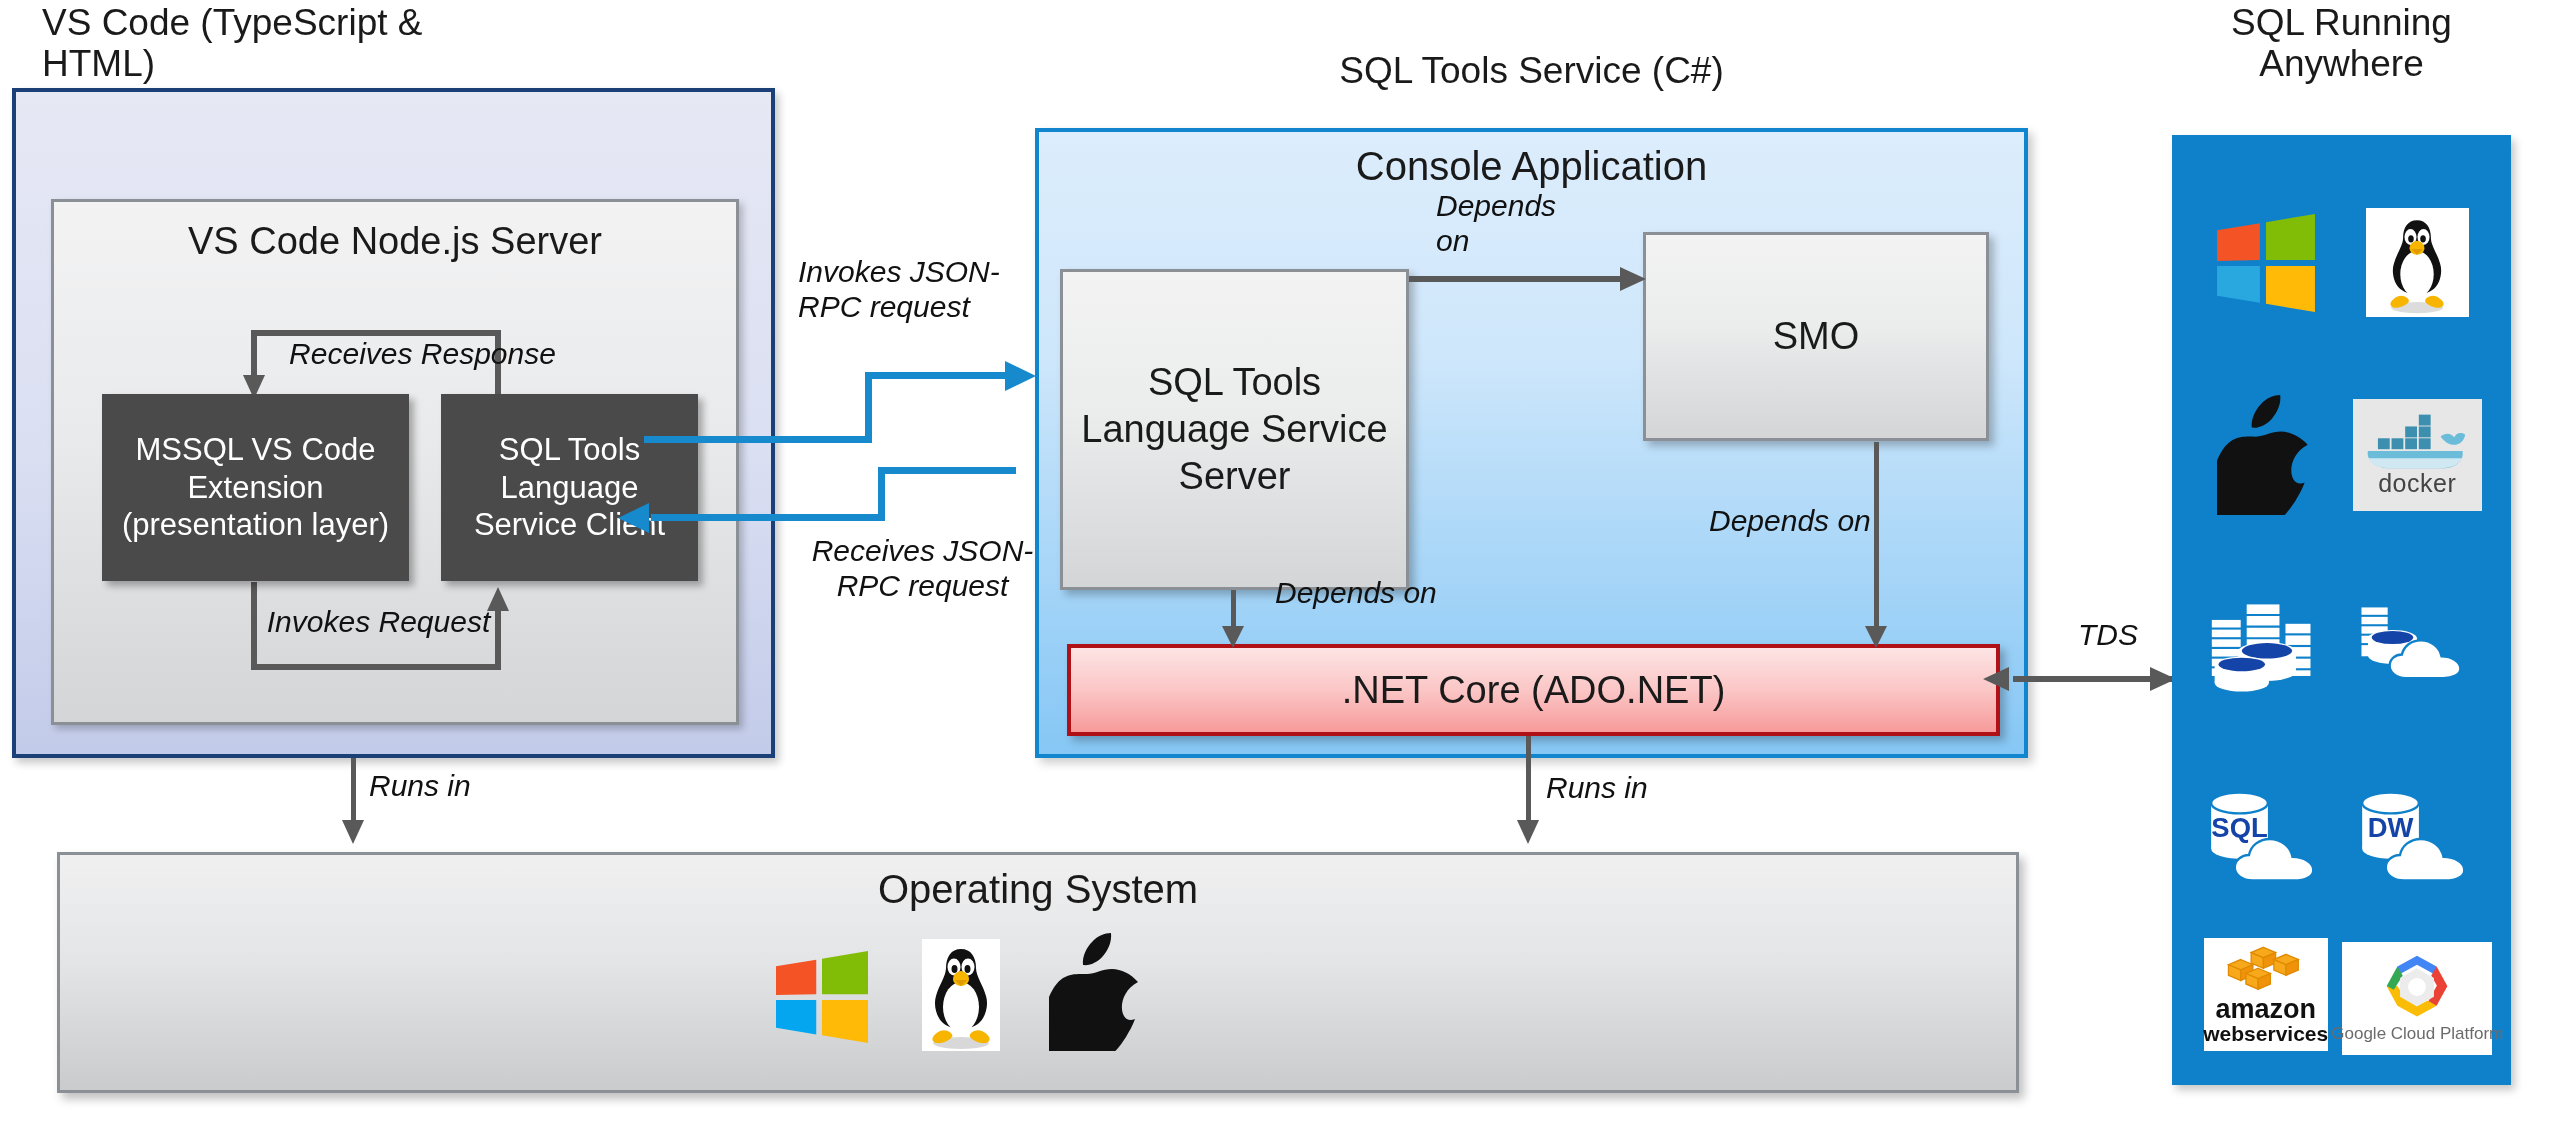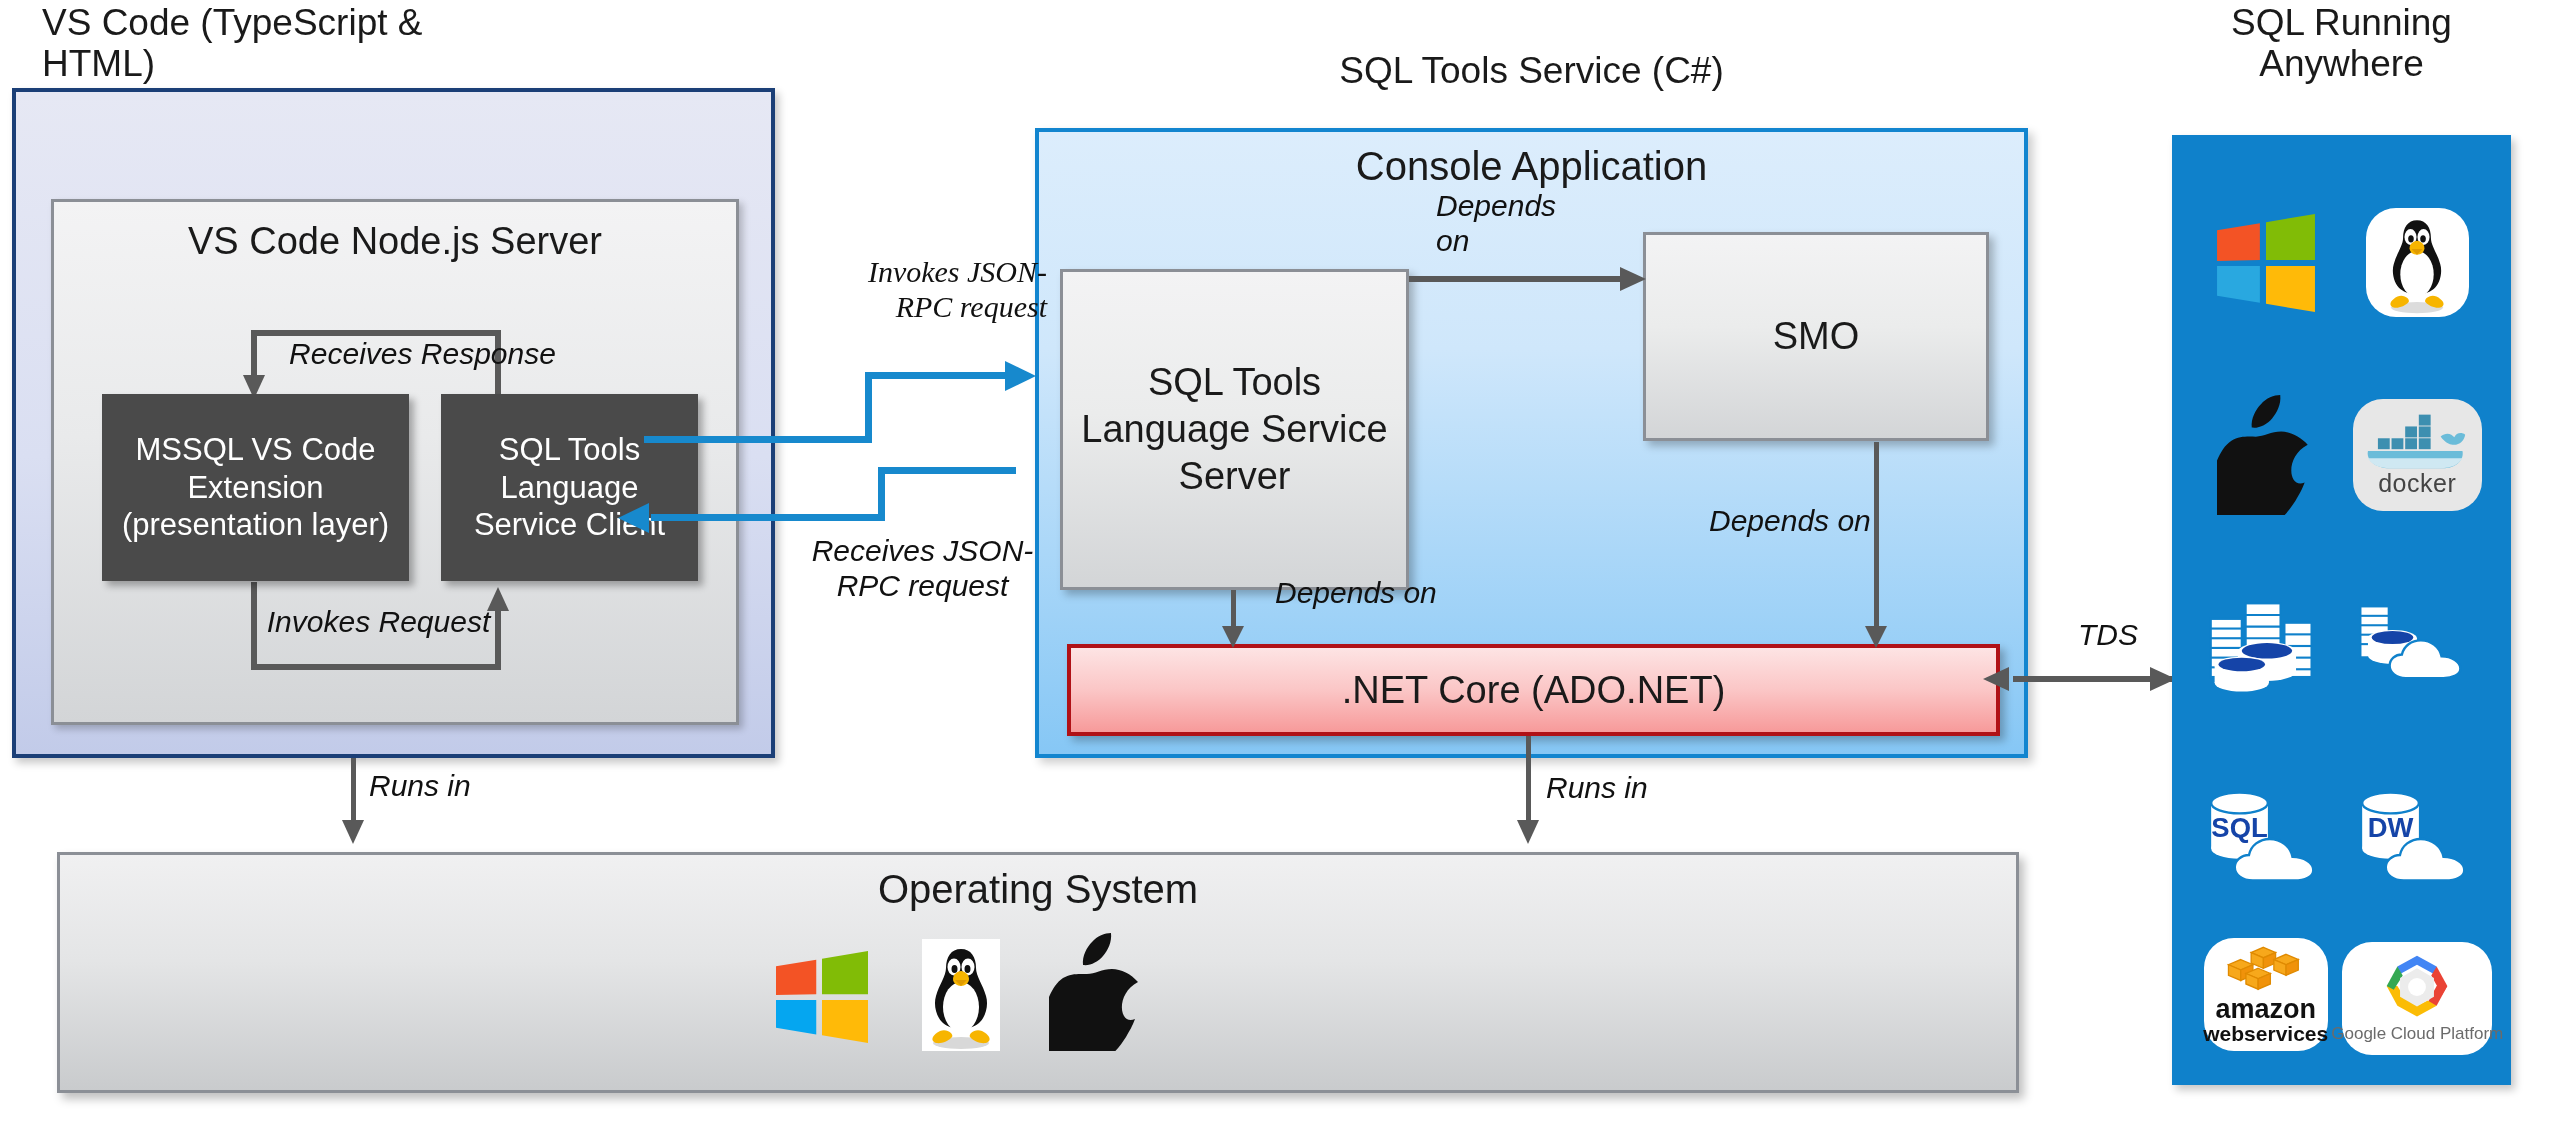--- a/index.html
+++ b/index.html
@@ -88,21 +88,21 @@
   
   #anywhere-panel{
     left:2172px;top:135px;width:339px;height:950px;
     background:#0f81cb;box-shadow:4px 5px 8px rgba(0,0,0,.22);
   }
   #anywhere-grid{
     position:absolute;left:18px;top:32px;width:303px;height:888px;
     display:grid;grid-template-columns:1fr 1fr;grid-template-rows:repeat(4,1fr);
     align-items:center;justify-items:center;
   }
-  .tile{display:flex;align-items:center;justify-content:center;border-radius:30px;}
+  .tile{display:flex;align-items:center;justify-content:center;}
   .whitetile{background:#ffffff;}
   .greytile{background:#e7e7e7;}
 
   
   .elabel{
     font-style:italic;font-size:30px;color:#111;line-height:1.16;
     white-space:pre-line;
   }
 
   
@@ -168,21 +168,21 @@
 <div class="abs elabel" style="left:1275px;top:576px;width:259px;">Depends on</div>
 
 <div class="abs" style="left:1874px;top:442px;width:5px;height:193px;background:#595959;"></div>
 <div class="abs" style="left:1865px;top:626px;width:0;height:0;border-left:11px solid transparent;border-right:11px solid transparent;border-top:22px solid #595959;"></div>
 <div class="abs elabel" style="left:1709px;top:504px;width:259px;">Depends on</div>
 
 <div class="bline" style="left:644px;top:436px;width:227px;height:7px;"></div>
 <div class="bline" style="left:865px;top:372px;width:7px;height:71px;"></div>
 <div class="bline" style="left:865px;top:372px;width:147px;height:7px;"></div>
 <div class="abs" style="left:1005px;top:361px;width:0;height:0;border-top:15px solid transparent;border-bottom:15px solid transparent;border-left:31px solid #1789cd;"></div>
-<div class="abs elabel" style="left:798px;top:255px;width:249px;text-align:right;font-family:Liberation Serif, serif;">Invokes JSON-
+<div class="abs elabel" style="left:798px;top:255px;width:249px;text-align:left;">Invokes JSON-
 RPC request</div>
 
 <div class="bline" style="left:878px;top:467px;width:138px;height:7px;"></div>
 <div class="bline" style="left:878px;top:467px;width:7px;height:54px;"></div>
 <div class="bline" style="left:651px;top:514px;width:233px;height:7px;"></div>
 <div class="abs" style="left:618px;top:503px;width:0;height:0;border-top:15px solid transparent;border-bottom:15px solid transparent;border-right:31px solid #1789cd;"></div>
 <div class="abs elabel" style="left:798px;top:534px;width:249px;text-align:center;">Receives JSON-
 RPC request</div>
 
 <div class="abs" style="left:2013px;top:676px;width:162px;height:6px;background:#595959;"></div>

